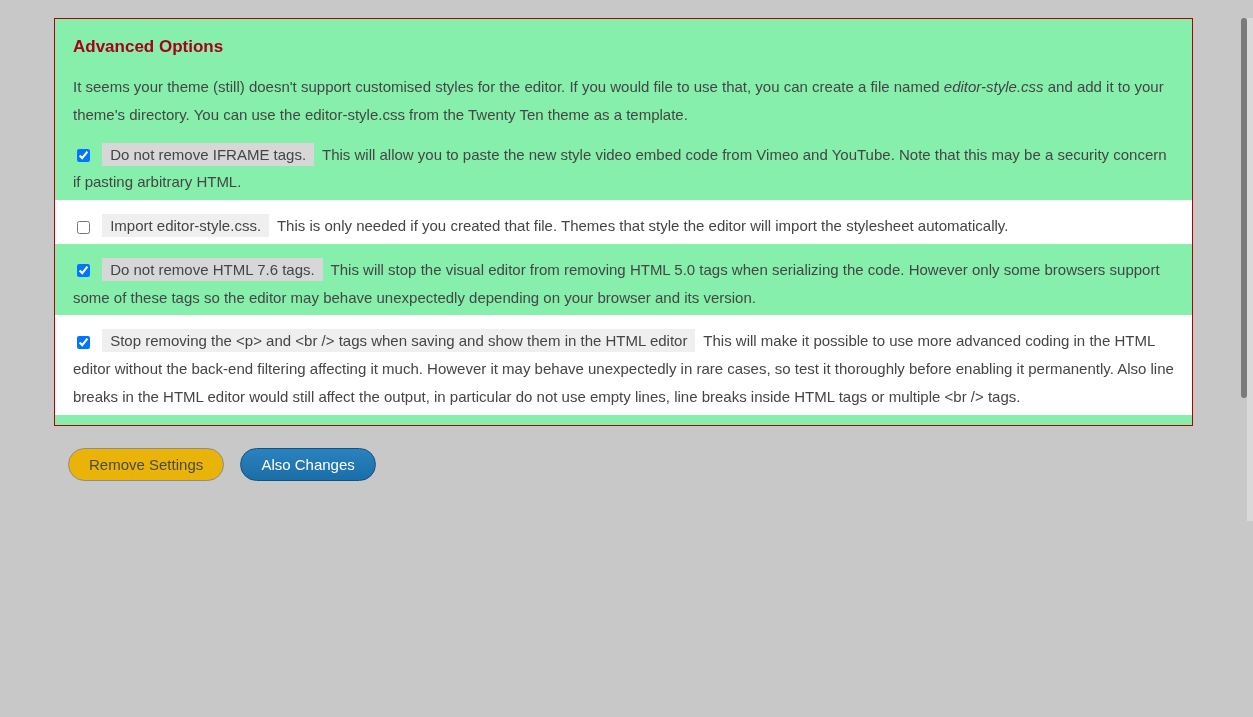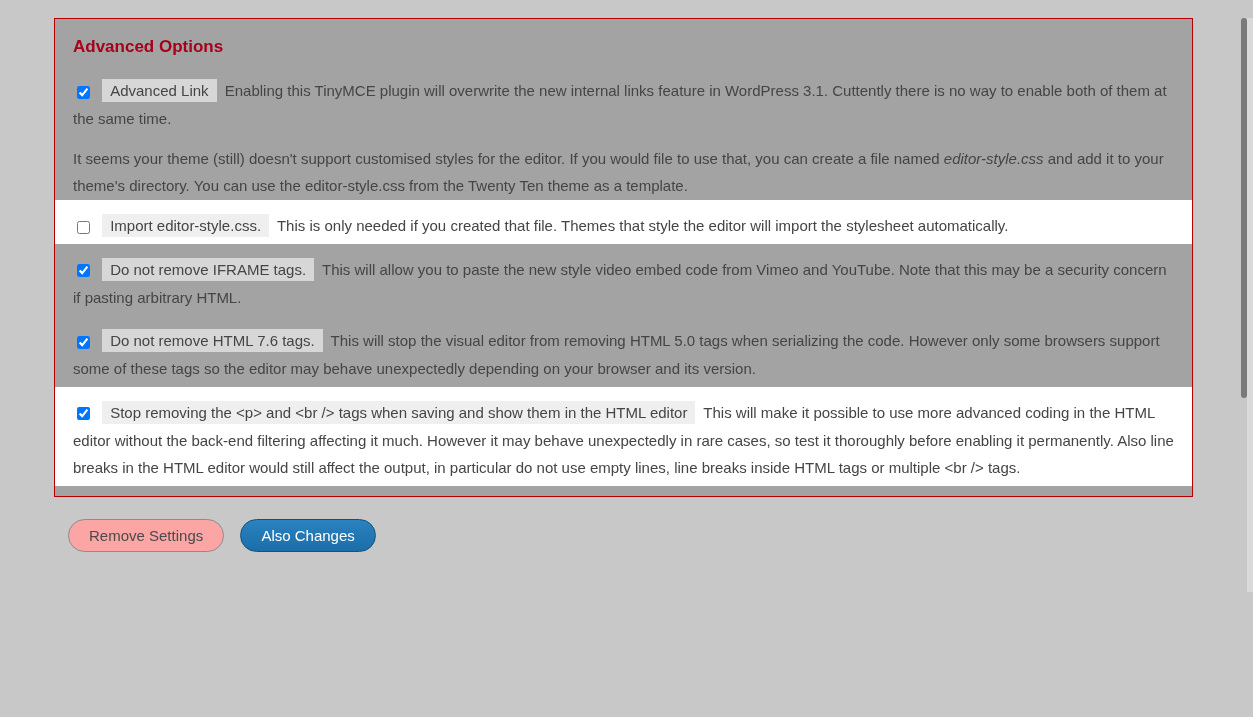--- a/index.html
+++ b/index.html
@@ -12,21 +12,21 @@
       color: #454545;
     }
     .outer {
       background: #c8c8c8;
       padding: 0 14px 40px 14px;
       border-right: 6px solid #d9d9d9;
       position: relative;
     }
     .panel {
       border: 1px solid #b30000;
-      background: #a3a3a3;
+      background: #86efac;
       margin: 18px 40px 0 40px;
       padding: 18px 0 10px 0;
     }
     .panel-title {
       color: #a6001a;
       font-weight: bold;
       font-size: 17px;
       padding: 0 18px 8px 18px;
     }
     .opt {
@@ -58,21 +58,21 @@
       margin: 22px 0 0 54px;
     }
     button {
       font-size: 15px;
       border-radius: 18px;
       padding: 7px 20px;
       cursor: pointer;
       vertical-align: middle;
     }
     .btn-remove {
-      background: #fca5a5;
+      background: #eab308;
       border: 1px solid #8c8c8c;
       color: #4a4a4a;
       margin-right: 12px;
     }
     .btn-save {
       background: #1b6ea8;
       background: linear-gradient(#2a82bf, #1b6ea8);
       border: 1px solid #13527d;
       color: #ffffff;
     }
@@ -88,40 +88,35 @@
   </style>
 </head>
 <body>
 
 <div class="outer">
   <div class="vscroll"></div>
 
   <div class="panel">
     <div class="panel-title">Advanced Options</div>
 
-    <div class="opt">
-      <input type="checkbox" checked="" style="">
-      <span class="label-pill">Advanced Link</span>
-      <span class="desc">Enabling this TinyMCE plugin will overwrite the new internal links feature in WordPress 3.1. Cuttently there is no way to enable both of them at the same time.</span>
-    </div>
 
     <div class="infotext">
       <span>It seems your theme (still) doesn't support customised styles for the editor. If you would file to use that, you can create a file named </span><span class="fname">editor-style.css</span><span> and add it to your theme's directory. You can use the editor-style.css from the Twenty Ten theme as a template.</span>
+    </div>
+
+    <div class="opt">
+      <input type="checkbox" checked="" style="">
+      <span class="label-pill">Do not remove IFRAME tags.</span>
+      <span class="desc">This will allow you to paste the new style video embed code from Vimeo and YouTube. Note that this may be a security concern if pasting arbitrary HTML.</span>
     </div>
 
     <div class="opt white">
       <input type="checkbox" style="">
       <span class="label-pill">Import editor-style.css.</span>
       <span class="desc">This is only needed if you created that file. Themes that style the editor will import the stylesheet automatically.</span>
-    </div>
-
-    <div class="opt">
-      <input type="checkbox" checked="" style="">
-      <span class="label-pill">Do not remove IFRAME tags.</span>
-      <span class="desc">This will allow you to paste the new style video embed code from Vimeo and YouTube. Note that this may be a security concern if pasting arbitrary HTML.</span>
     </div>
 
     <div class="opt">
       <input type="checkbox" checked="" style="">
       <span class="label-pill">Do not remove HTML 7.6 tags.</span>
       <span class="desc">This will stop the visual editor from removing HTML 5.0 tags when serializing the code. However only some browsers support some of these tags so the editor may behave unexpectedly depending on your browser and its version.</span>
     </div>
 
 
     <div class="opt white">

